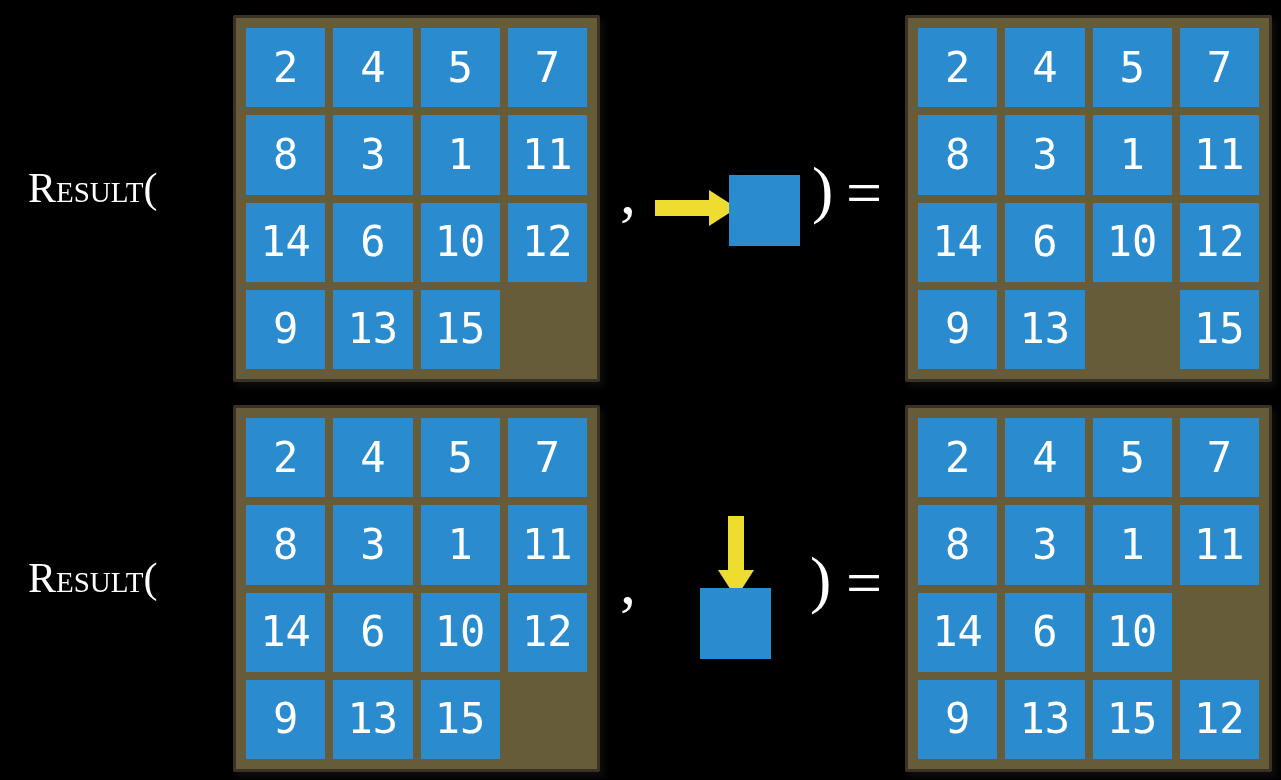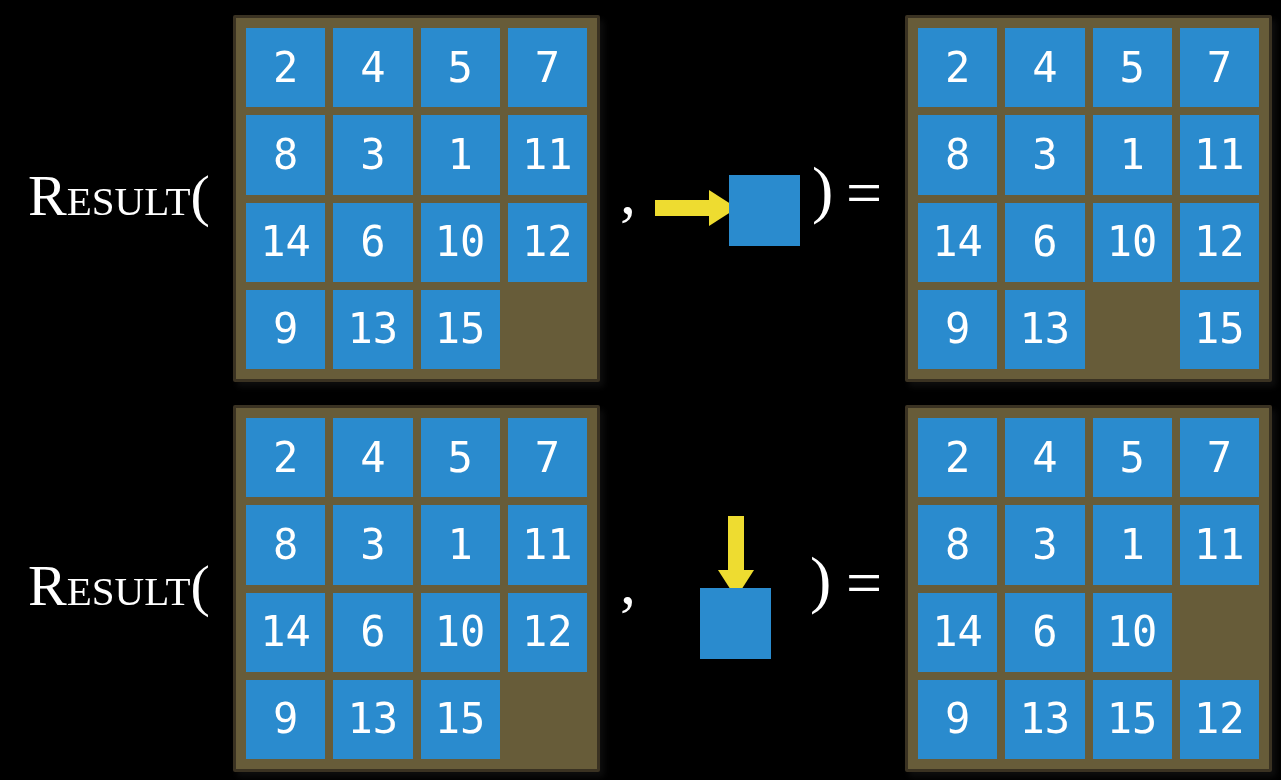--- a/index.html
+++ b/index.html
@@ -14,21 +14,21 @@
   .equation {
     position: absolute;
     left: 0; top: 0;
     width: 100%; height: 100%;
   }
   .func {
     position: absolute;
     color: var(--text, #fff);
     font-family: "Liberation Serif", serif;
     font-variant: small-caps;
-    font-size: 58px;
+    font-size: 42px;
     line-height: 1;
     white-space: nowrap;
   }
   .glyph {
     position: absolute;
     color: var(--text, #fff);
     font-family: "Liberation Serif", serif;
     font-size: 64px;
     line-height: 1;
   }

